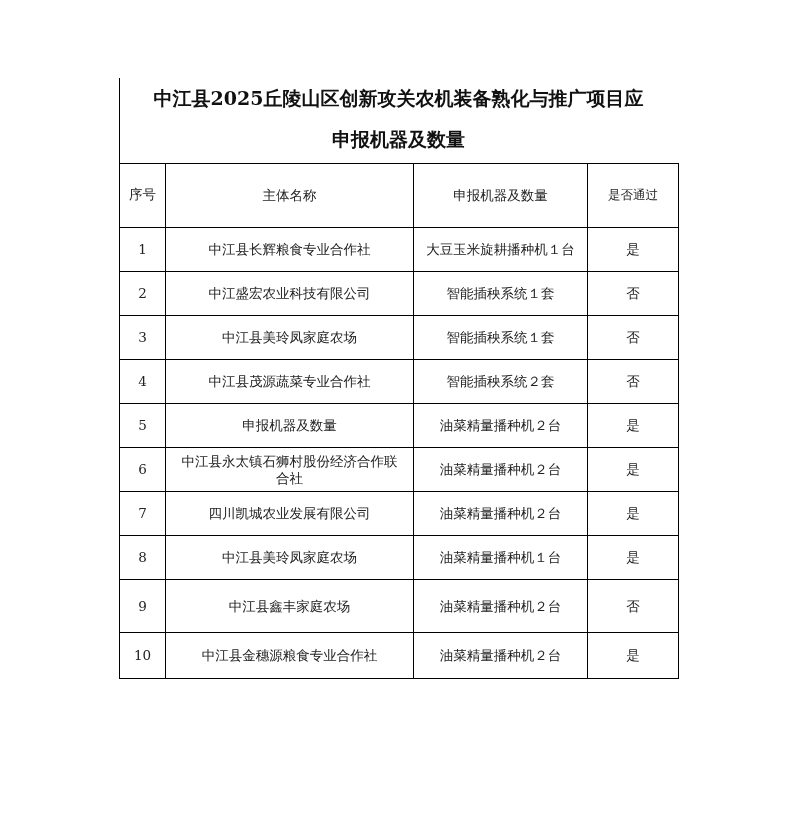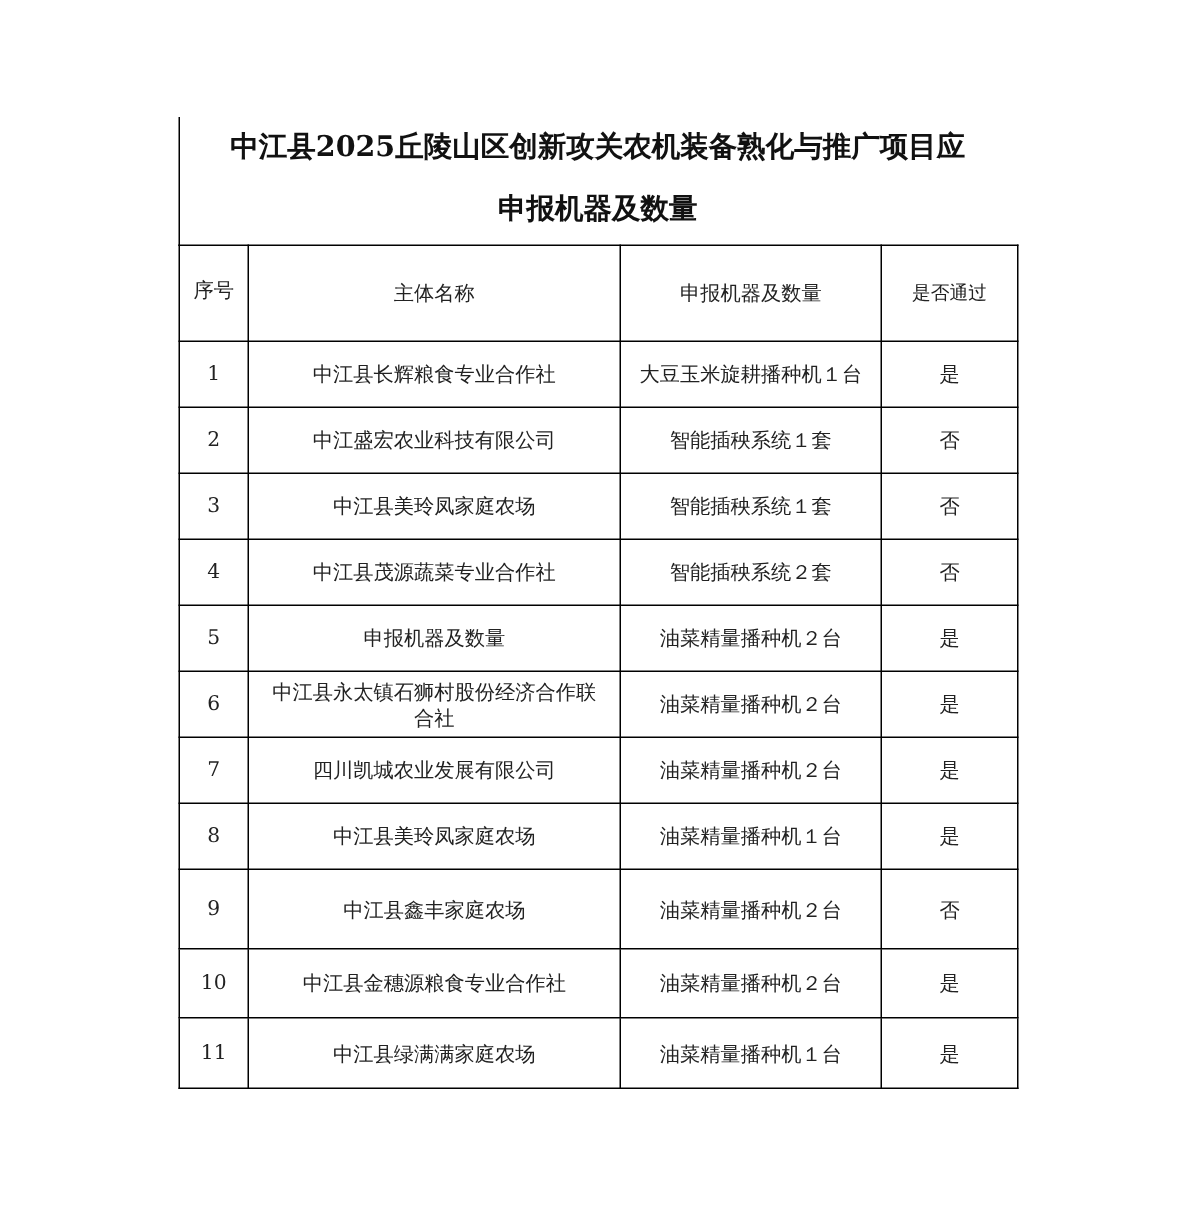--- a/index.html
+++ b/index.html
@@ -101,20 +101,14 @@
     <td>中江县鑫丰家庭农场</td>
     <td>油菜精量播种机２台</td>
     <td>否</td>
   </tr>
   <tr class="r r10">
     <td class="col-idx">10</td>
     <td>中江县金穗源粮食专业合作社</td>
     <td>油菜精量播种机２台</td>
     <td>是</td>
   </tr>
-  <tr class="r r11">
-    <td class="col-idx">11</td>
-    <td>中江县绿满满家庭农场</td>
-    <td>油菜精量播种机１台</td>
-    <td>是</td>
-  </tr>
 </tbody>
   </table>
 
 </body></html>

